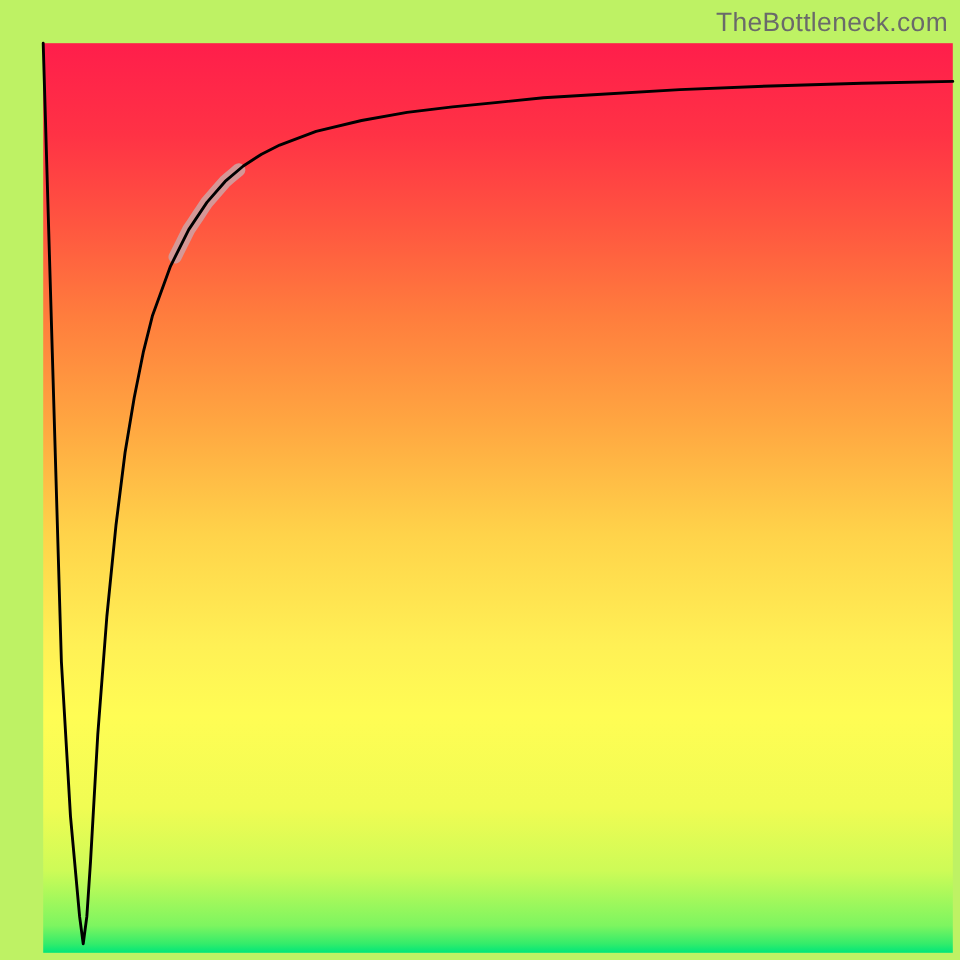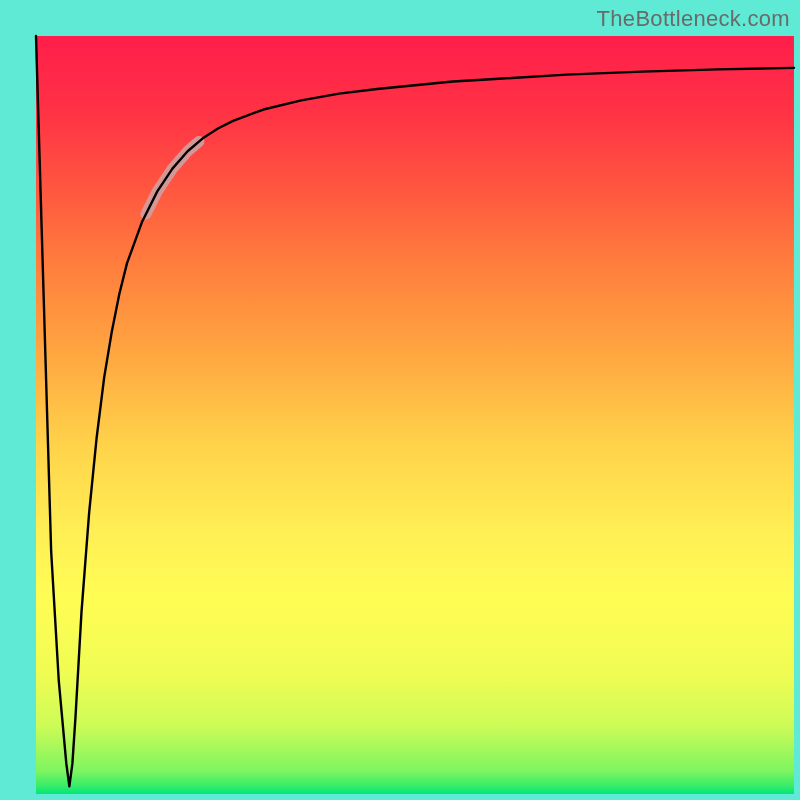--- a/index.html
+++ b/index.html
@@ -8,21 +8,21 @@
     width: 800px;
     height: 800px;
     overflow: hidden;
     background: #000;
     font-family: Arial, Helvetica, sans-serif;
   }
   .frame {
     position: relative;
     width: 800px;
     height: 800px;
-    background: #5eead4;
+    background: #bef264;
   }
   .plot-area {
     position: absolute;
     left: 36px;
     top: 36px;
     width: 758px;
     height: 758px;
     background: linear-gradient(
       to top,
       #00e67a 0%,

